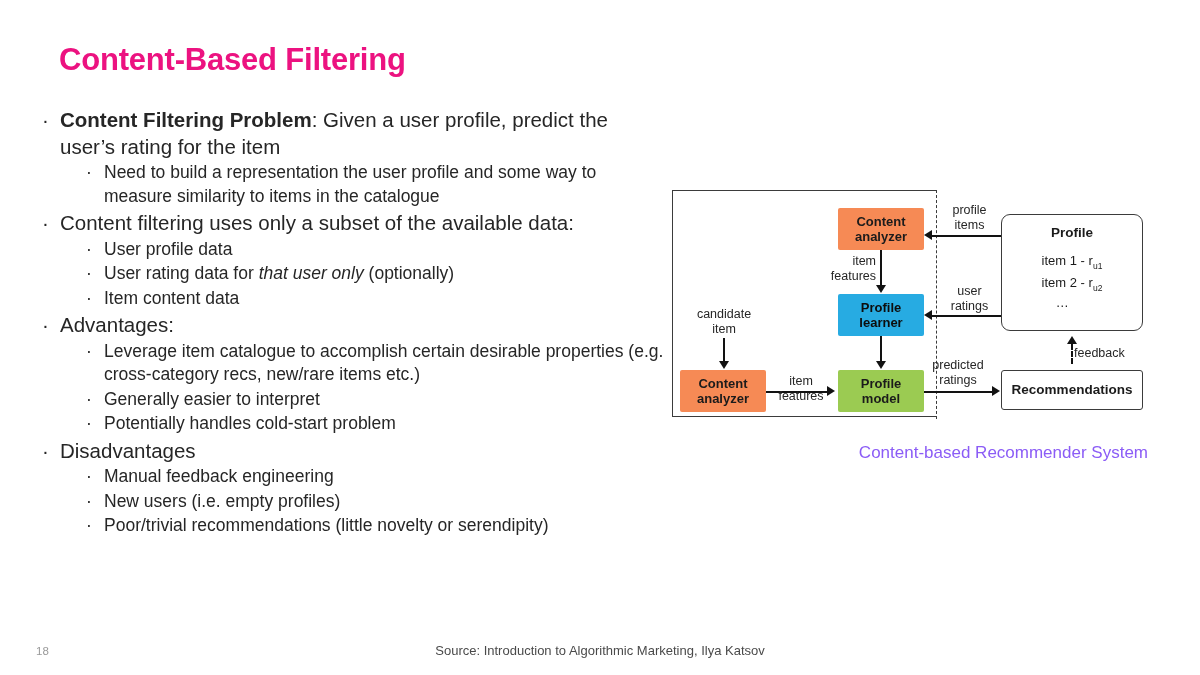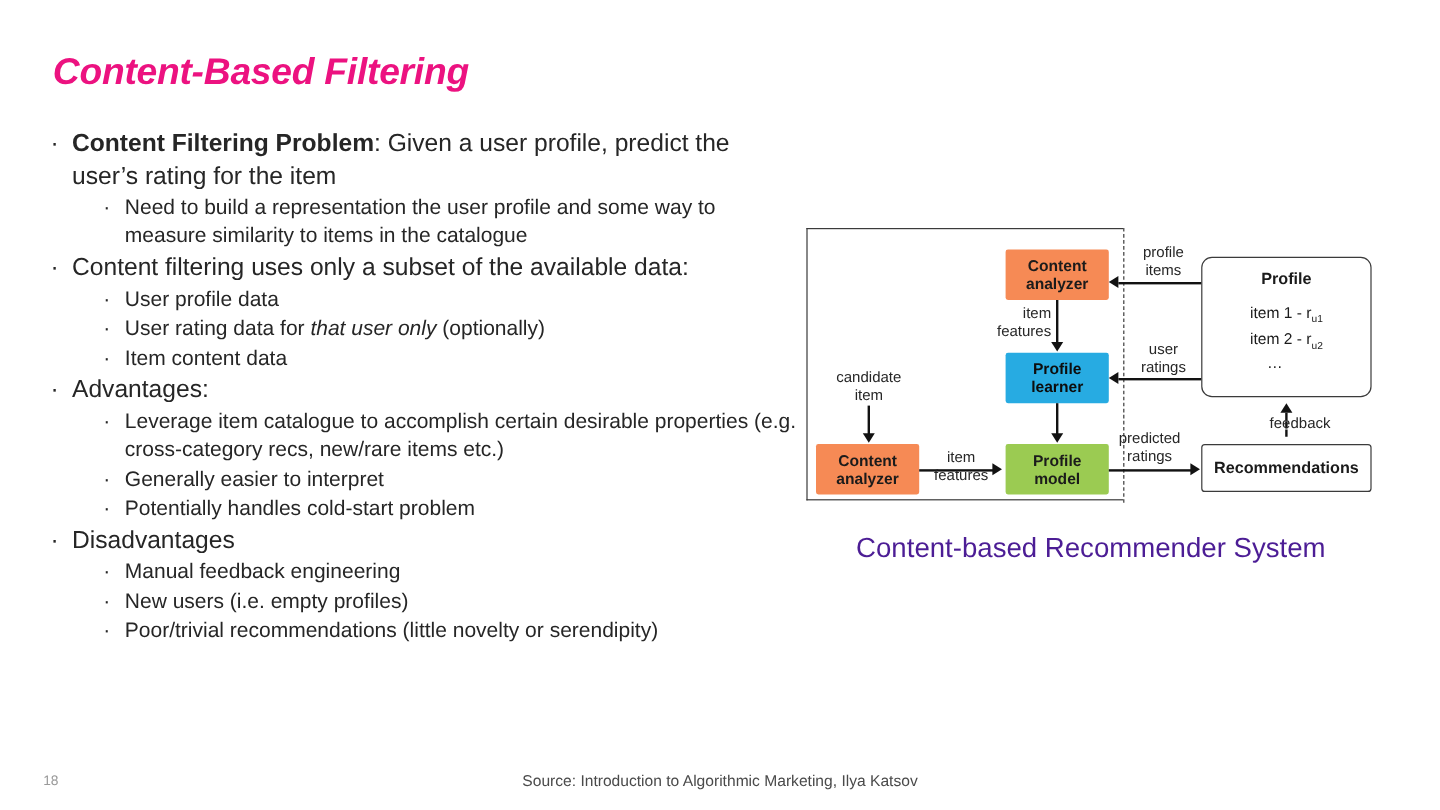--- a/index.html
+++ b/index.html
@@ -15,28 +15,27 @@
     position: relative;
     width: 1200px;
     height: 675px;
     background: #ffffff;
     overflow: hidden;
   }
 
   
   #title {
     position: absolute;
-    left: 44px;
+    left: 59px;
     top: 42px;
     font-size: 31px;
     font-weight: bold;
     color: #ec1280;
     letter-spacing: -0.2px;
     white-space: nowrap;
-    font-style: italic;
   }
 
   
   #body {
     position: absolute;
     left: 36px;
     top: 107px;
     width: 630px;
     color: #262626;
   }
@@ -200,23 +199,23 @@
     border-top: 5px solid transparent;
     border-bottom: 5px solid transparent;
     border-left: 8px solid #121212;
   }
 
   #caption {
     position: absolute;
     left: 670px;
     top: 443px;
     width: 478px;
-    text-align: center;
-    font-size: 23px;
-    color: #4c1d95;
+    text-align: right;
+    font-size: 17px;
+    color: #8b5cf6;
   }
 
   
   #pagenum {
     position: absolute;
     left: 36px;
     top: 645px;
     font-size: 11.5px;
     color: #9a9a9a;
   }
@@ -402,21 +401,21 @@
     <div class="edgelabel" style="left:272px; top:96px; width:55px; text-align:center;">
       <div>user</div>
       <div>ratings</div>
     </div>
 
     <div class="edgelabel" style="left:252px; top:170px; width:72px; ">
       <div>predicted</div>
       <div>ratings</div>
     </div>
 
-    <div class="edgelabel" style="left:388px; top:158px; text-align:center;">feedback</div>
+    <div class="edgelabel" style="left:404px; top:158px; text-align:center;">feedback</div>
 
   </div>
 
   <div id="caption">Content-based Recommender System</div>
 
   <div id="pagenum">18</div>
   <div id="source">Source: Introduction to Algorithmic Marketing, Ilya Katsov</div>
 
 </div>
 

